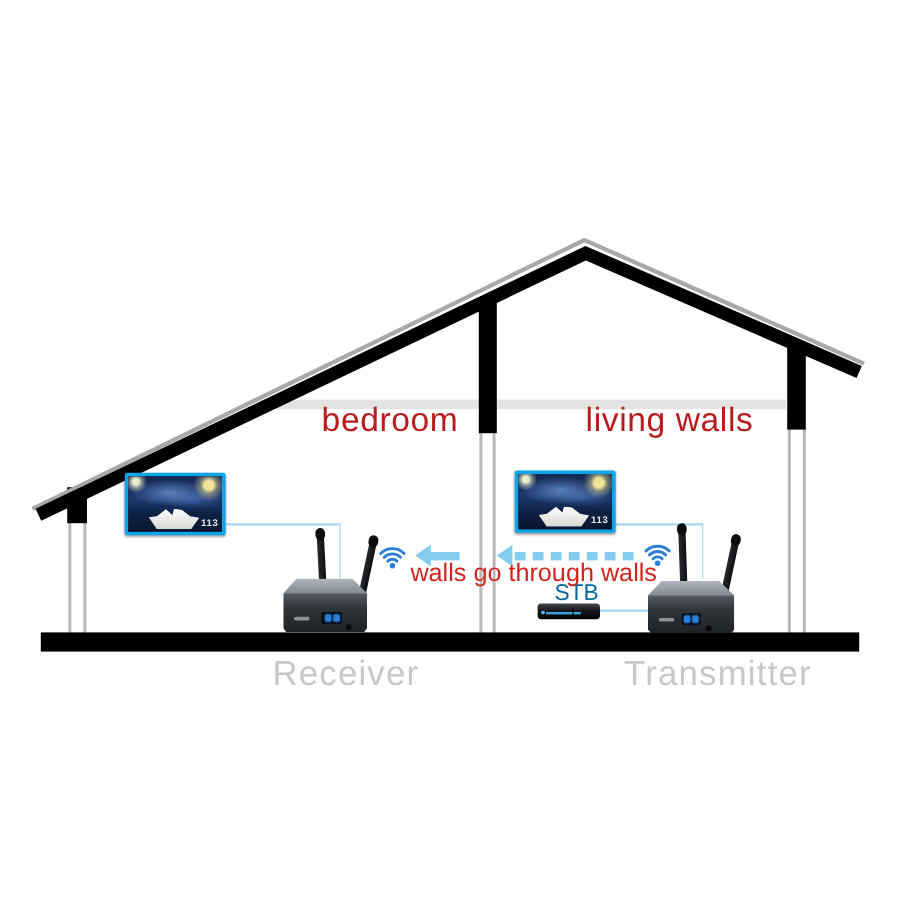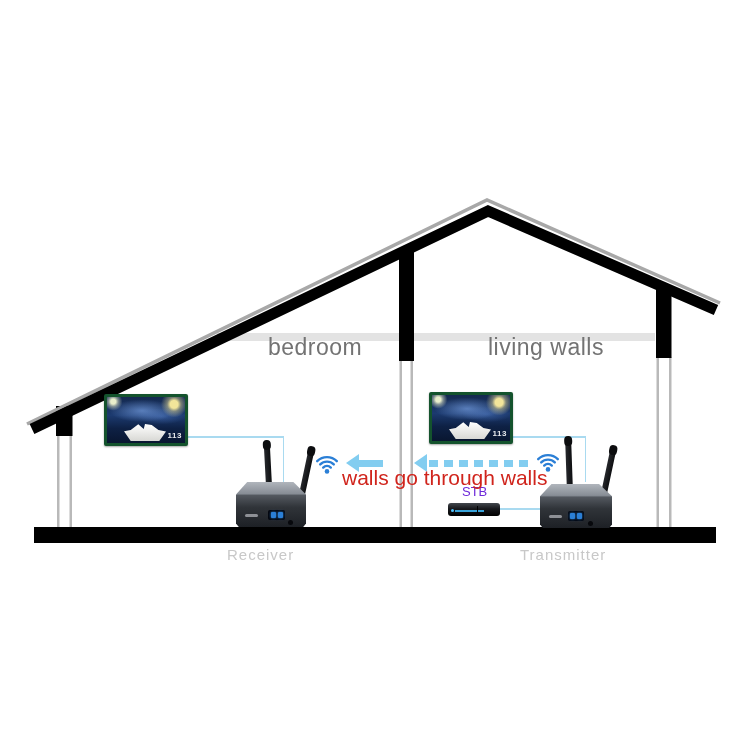--- a/index.html
+++ b/index.html
@@ -3,30 +3,30 @@
 <meta charset="utf-8">
 <style>
   html,body{margin:0;padding:0;background:#fff;}
   .stage{position:relative;width:750px;height:750px;background:#fff;overflow:hidden;
          font-family:"Liberation Sans", sans-serif;}
 
   
   .house-svg{position:absolute;left:0;top:0;z-index:1;}
 
   
-  .room-label{position:absolute;z-index:5;font-size:23px;color:#737373;letter-spacing:.5px;}
+  .room-label{position:absolute;z-index:5;font-size:28px;color:#b91c1c;letter-spacing:.5px;}
   .red-note{position:absolute;z-index:6;font-size:21px;color:var(--accent-red,#d0241c);white-space:nowrap;}
-  .device-label{position:absolute;z-index:5;font-size:15px;color:var(--label-gray,#c8c8c8);letter-spacing:1px;}
-  .stb-label{position:absolute;z-index:5;font-size:13px;color:#6d28d9;}
+  .device-label{position:absolute;z-index:5;font-size:29px;color:var(--label-gray,#c8c8c8);letter-spacing:1px;}
+  .stb-label{position:absolute;z-index:5;font-size:19px;color:#0369a1;}
 
   
   .bline{position:absolute;z-index:2;background:var(--line-blue,#a9daf0);}
 
   
-  .tv{position:absolute;z-index:3;width:78px;height:46px;border:3px solid #14532d;border-radius:2px;
+  .tv{position:absolute;z-index:3;width:78px;height:46px;border:3px solid #0ea5e9;border-radius:2px;
       background:#111;box-shadow:0 1px 2px rgba(0,0,0,.35);}
   .tv .screen{position:absolute;inset:0;overflow:hidden;
       background-color:#16305e;
       background-image:
         radial-gradient(circle at 86% 16%, #f2e59a 0 5%, rgba(242,229,154,.45) 9%, transparent 17%),
         radial-gradient(circle at 8% 10%, #e9eecb 0 3%, rgba(233,238,203,.5) 6%, transparent 11%),
         radial-gradient(ellipse 60% 35% at 45% 30%, rgba(110,150,215,.75), transparent 70%),
         radial-gradient(ellipse 45% 25% at 70% 42%, rgba(70,110,180,.6), transparent 70%),
         linear-gradient(180deg,#14294f 0%,#1c3a6f 40%,#0e2145 68%,#091630 100%);}
   .boat{position:absolute;left:50%;bottom:2px;width:42px;height:17px;margin-left:-22px;

